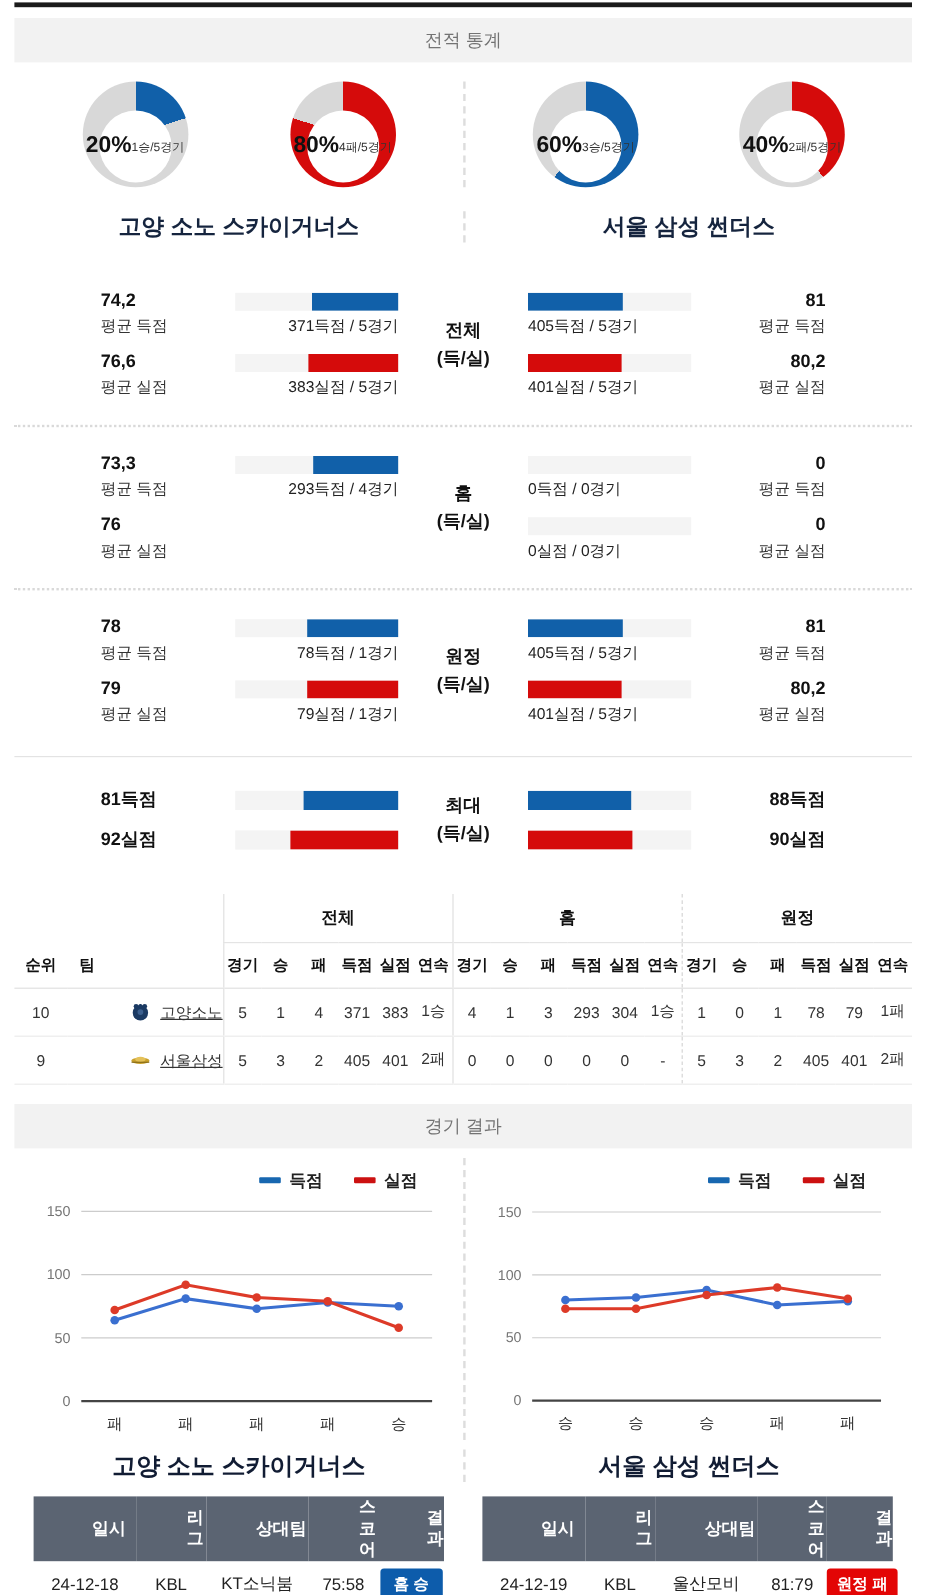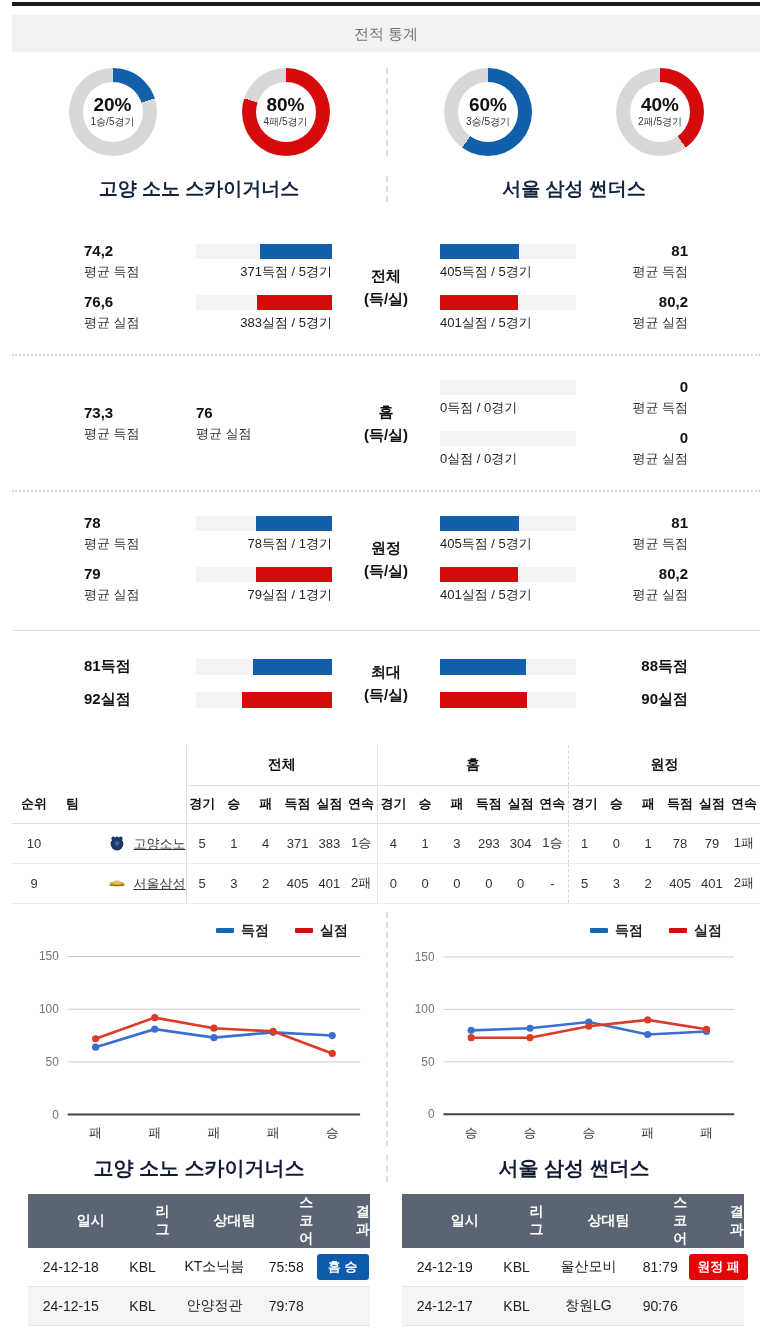--- a/index.html
+++ b/index.html
@@ -9,22 +9,22 @@
   .band { background: #f2f2f2; height: 37px; line-height: 37px; text-align: center;
           font-size: 15px; font-weight: normal; color: #737373; margin-top: 9px; }
   .panels { display: flex; }
   .panel { flex: 1 1 50%; min-width: 0; }
   .panel.divided { border-left: 2px dashed #ddd; }
 
   
   .donut-area { padding: 16px 0 6px; }
   .donut-pair { display: flex; justify-content: space-around; padding: 0 14px; }
   .donut { width: 88px; height: 88px; border-radius: 50%; position: relative; }
-  .donut .hole { position: absolute; left: 14px; top: 14px; width: 60px; height: 60px;
-                 background: #fff; border-radius: 50%; display: flex; flex-direction: column;
+  .donut .hole { position: absolute; left: 14px; top: 24px; width: 60px; height: 60px;
+                 background: #fff; border-radius: 50%; display: flex; flex-direction: row;
                  align-items: center; justify-content: center; }
   .donut .pct { font-size: 19px; font-weight: bold; color: #111; line-height: 1.05; }
   .donut .sub { font-size: 10px; color: #333; margin-top: 1px; white-space: nowrap; }
 
   .name-row { padding: 14px 0 20px; }
   .team-name { text-align: center; font-size: 19px; font-weight: bold; color: #15243e; }
 
   
   .stats { padding: 4px 0 6px; }
   .stat-section { display: grid; grid-template-columns: 1fr 108px 1fr; align-items: center;
@@ -199,20 +199,26 @@
       </div>
     </div>
 
     <div class="sep-dotted"></div>
 
     <div class="stat-section">
       <div class="side lside">
         <div class="vcol">
           <div class="val">73,3</div>
           <div class="lbl">평균 득점</div>
+        </div>
+        <div class="bcol">
+          <div class="track">
+              <div class="fill blue" style="width: 52%;"></div>
+            </div>
+          <div class="bar-sub">293득점 / 4경기</div>
         </div>
         <div class="vcol">
           <div class="val">76</div>
           <div class="lbl">평균 실점</div>
         </div>
       </div>
       <div class="center-label">
         <div>홈</div>
         <div>(득/실)</div>
       </div>
@@ -411,20 +417,23 @@
           <td class="gb-dash">5</td>
           <td>3</td>
           <td>2</td>
           <td>405</td>
           <td>401</td>
           <td>2패</td>
         </tr>
       </tbody>
   </table>
 
+  <div class="band results-band">
+    <span>경기 결과</span>
+  </div>
 
   <div class="panels charts-row">
     <div class="panel chart-panel">
       <div class="legend">
         <span class="lg">
             <i class="dash blue"></i>
             <span>득점</span>
           </span>
         <span class="lg">
             <i class="dash red"></i>

